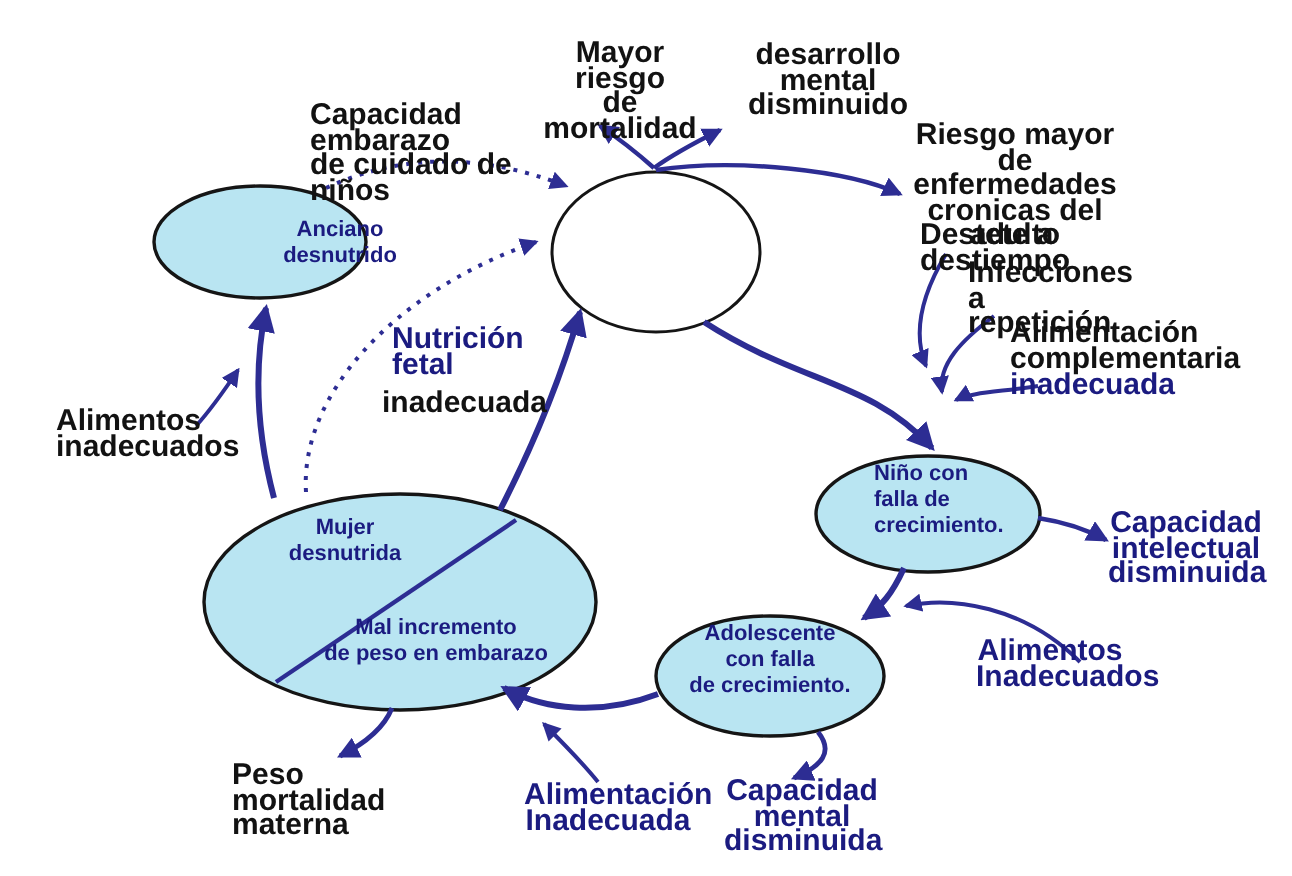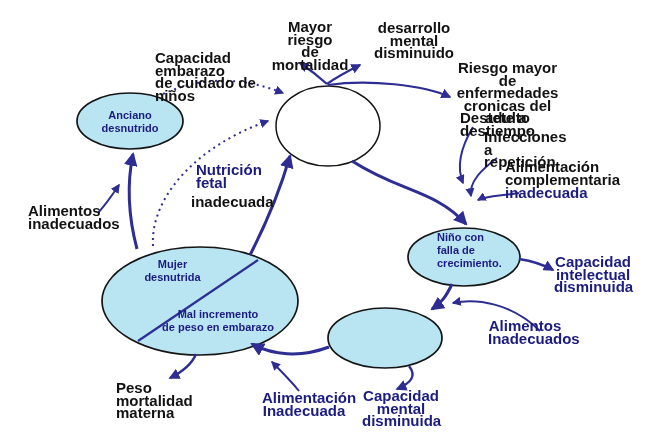--- a/index.html
+++ b/index.html
@@ -63,25 +63,28 @@
     <path d="M 196 354 C 192 364 182 372 170 378" fill="none" stroke="#2d2d93" stroke-width="2.4" marker-end="url(#ah)"></path>
 
     <path d="M 299 391 C 291 381 281 371 272 362" fill="none" stroke="#2d2d93" stroke-width="2" marker-end="url(#ah)"></path>
     <path d="M 540 331 C 512 303 476 298 453 303" fill="none" stroke="#2d2d93" stroke-width="2" marker-end="url(#ah)"></path>
     <path d="M 98 213 C 107 203 113 194 119 185" fill="none" stroke="#2d2d93" stroke-width="2" marker-end="url(#ah)"></path>
 
     <path d="M 163 94 C 202 76 242 77 283 93" fill="none" stroke="#2d2d93" stroke-width="2" stroke-dasharray="2 4" marker-end="url(#ah)"></path>
     <path d="M 153 246 C 150 198 196 146 268 121" fill="none" stroke="#2d2d93" stroke-width="2" stroke-dasharray="2 4" marker-end="url(#ah)"></path>
   </svg>
 
-  <div class="lbl navy center node-lbl" style="left:78px; top:109px; width:104px;">Anciano
+  <div class="lbl navy center node-lbl" style="left:78px; top:109px; width:104px;padding-left:40px;">Anciano
 desnutrido</div>
   <div class="lbl navy node-lbl" style="left:437px; top:231px; width:90px;">Niño con
 falla de
 crecimiento.</div>
+  <div class="lbl navy center node-lbl" style="left:334px; top:311px; width:102px;">Adolescente
+con falla
+de crecimiento.</div>
   <div class="lbl navy center node-lbl" style="left:130px; top:258px; width:85px;">Mujer
 desnutrida</div>
   <div class="lbl navy center node-lbl" style="left:157px; top:308px; width:122px;">Mal incremento
 de peso en embarazo</div>
 
   <div class="lbl center" style="left:264px; top:21px; width:92px;">Mayor riesgo
 de mortalidad</div>
   <div class="lbl center" style="left:373px; top:22px; width:82px;">desarrollo
 mental
 disminuido</div>

